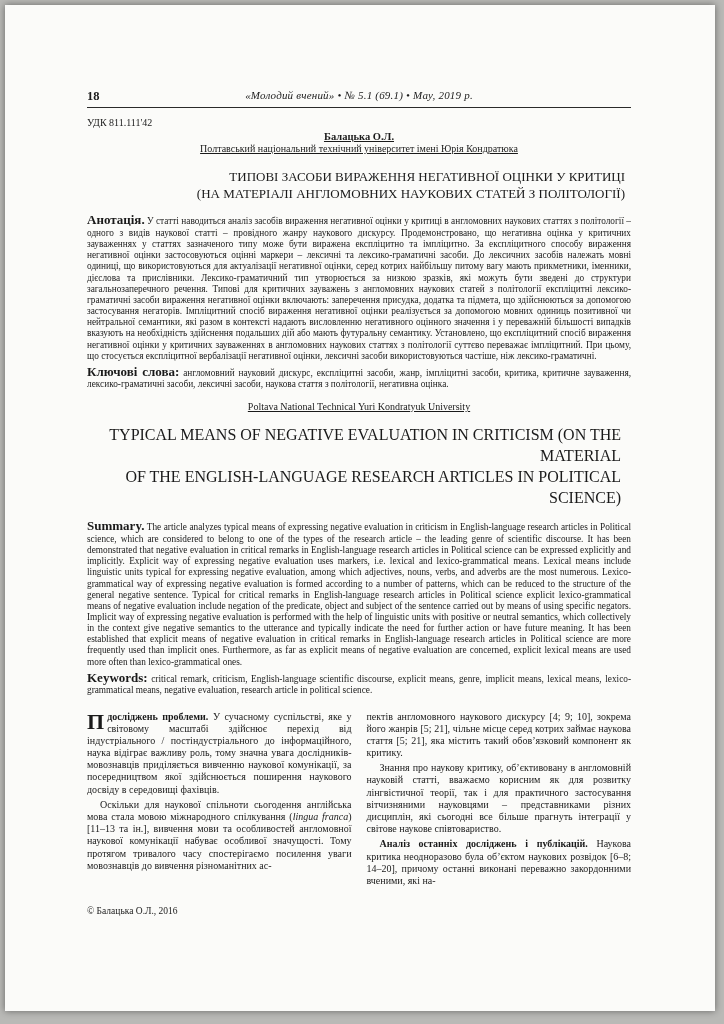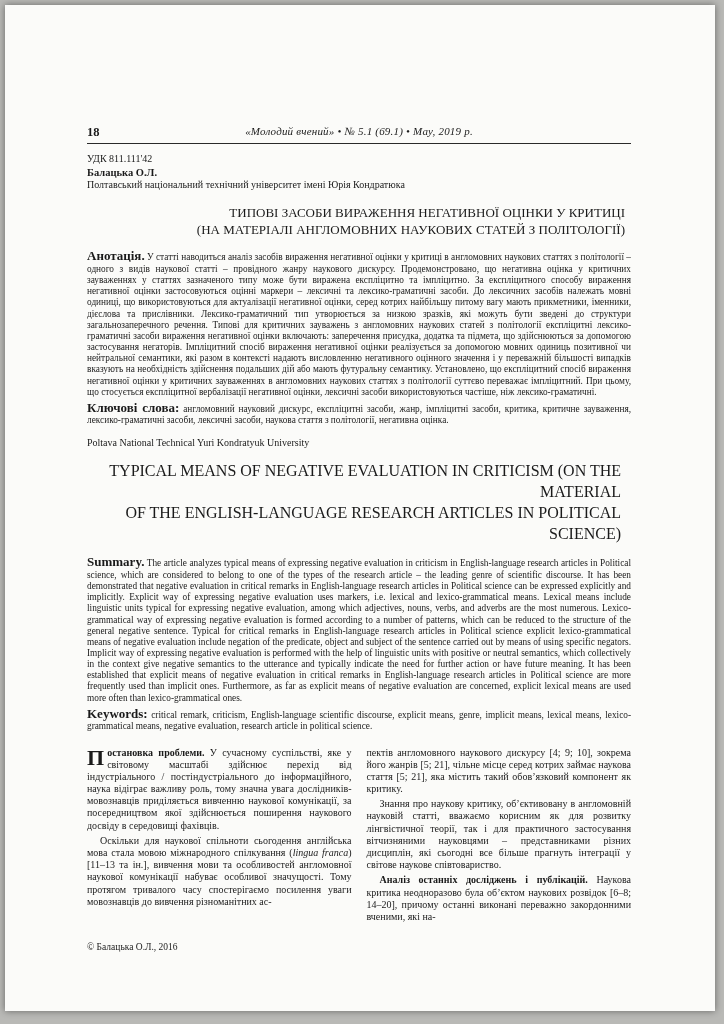--- a/index.html
+++ b/index.html
@@ -12,31 +12,31 @@
     color: #1a1a1a;
   }
   .page {
     position: absolute;
     left: 5px; top: 5px; right: 9px; bottom: 13px;
     background: #fbfbf9;
     box-shadow: 0 0 7px rgba(0,0,0,0.45);
     overflow: hidden;
   }
   .inner {
-    margin: 12px 84px 0 82px;
-    padding-top: 108px;
+    margin: 0 84px 0 82px;
+    padding-top: 84px;
   }
   
   .pheader { position: relative; font-size: 11px; height: 15px; }
   .pagenum { position: absolute; left: 0; top: 0; font-weight: bold; font-size: 12.5px; }
   .journal { text-align: center; font-size: 11px; letter-spacing: 0.2px; font-style: italic; }
   .hrule { border: none; border-top: 1.2px solid #2a2a2a; margin: 3px 0 0 0; }
   
   .udc { font-size: 10px; margin-top: 9px; }
-  .author-block { text-align: left; margin-top: 2px; line-height: 1.25; }
+  .author-block { text-align: center; margin-top: 2px; line-height: 1.25; text-decoration: underline; }
   .author-name { font-weight: bold; font-size: 10.5px; }
   .author-affil { font-size: 10px; }
   
   .title-uk, .title-en {
     text-align: right; font-weight: normal;
     font-size: 13px; line-height: 1.3;
     margin: 13px 6px 10px 6px;
   }
   .title-en { font-size: 16px; margin: 12px 10px 10px 10px; }
   
@@ -109,21 +109,21 @@
       <span>The article analyzes typical means of expressing negative evaluation in criticism in English-language research articles in Political science, which are considered to belong to one of the types of the research article – the leading genre of scientific discourse. It has been demonstrated that negative evaluation in critical remarks in English-language research articles in Political science can be expressed explicitly and implicitly. Explicit way of expressing negative evaluation uses markers, i.e. lexical and lexico-grammatical means. Lexical means include linguistic units typical for expressing negative evaluation, among which adjectives, nouns, verbs, and adverbs are the most numerous. Lexico-grammatical way of expressing negative evaluation is formed according to a number of patterns, which can be reduced to the structure of the general negative sentence. Typical for critical remarks in English-language research articles in Political science explicit lexico-grammatical means of negative evaluation include negation of the predicate, object and subject of the sentence carried out by means of using specific negators. Implicit way of expressing negative evaluation is performed with the help of linguistic units with positive or neutral semantics, which collectively in the context give negative semantics to the utterance and typically indicate the need for further action or have future meaning. It has been established that explicit means of negative evaluation in critical remarks in English-language research articles in Political science are more frequently used than implicit ones. Furthermore, as far as explicit means of negative evaluation are concerned, explicit lexical means are used more often than lexico-grammatical ones.</span>
     </p>
     <p class="abs kw">
       <b>Keywords:</b>
       <span>critical remark, criticism, English-language scientific discourse, explicit means, genre, implicit means, lexical means, lexico-grammatical means, negative evaluation, research article in political science.</span>
     </p>
 
     <div class="columns">
       <div class="col">
         <p class="body-p">
-          <span class="dropcap">П</span><b>остановка проблеми.</b>
+          <span class="dropcap">П</span><b>досліджень проблеми.</b>
           <span>У сучасному суспільстві, яке у світовому масштабі здійснює перехід від індустріального / постіндустріального до інформаційного, наука відіграє важливу роль, тому значна увага дослідників-мовознавців приділяється вивченню наукової комунікації, за посередництвом якої здійснюється поширення наукового досвіду в середовищі фахівців.</span>
         </p>
         <p class="body-p indent">
           <span>Оскільки для наукової спільноти сьогодення англійська мова стала мовою міжнародного спілкування (</span><i>lingua franca</i><span>) [11–13 та ін.], вивчення мови та особливостей англомовної наукової комунікації набуває особливої значущості. Тому протягом тривалого часу спостерігаємо посилення уваги мовознавців до вивчення різноманітних ас-</span>
         </p>
       </div>
       <div class="col">
         <p class="body-p">
           <span>пектів англомовного наукового дискурсу [4; 9; 10], зокрема його жанрів [5; 21], чільне місце серед котрих займає наукова стаття [5; 21], яка містить такий обов’язковий компонент як критику.</span>
         </p>

